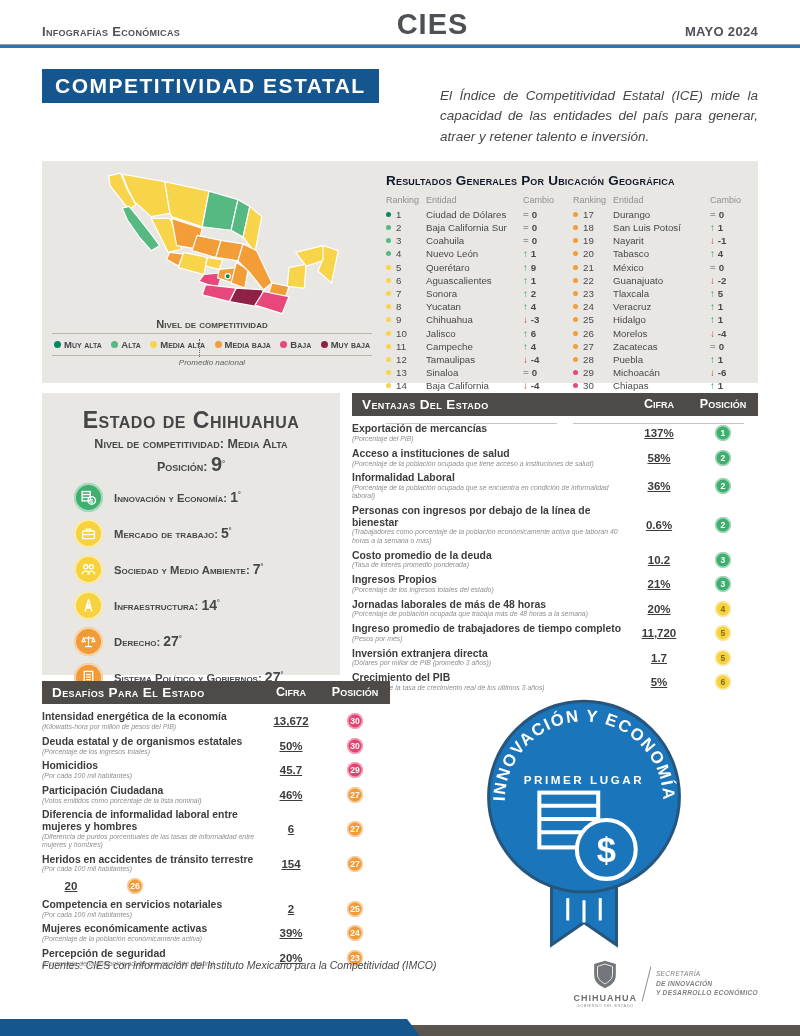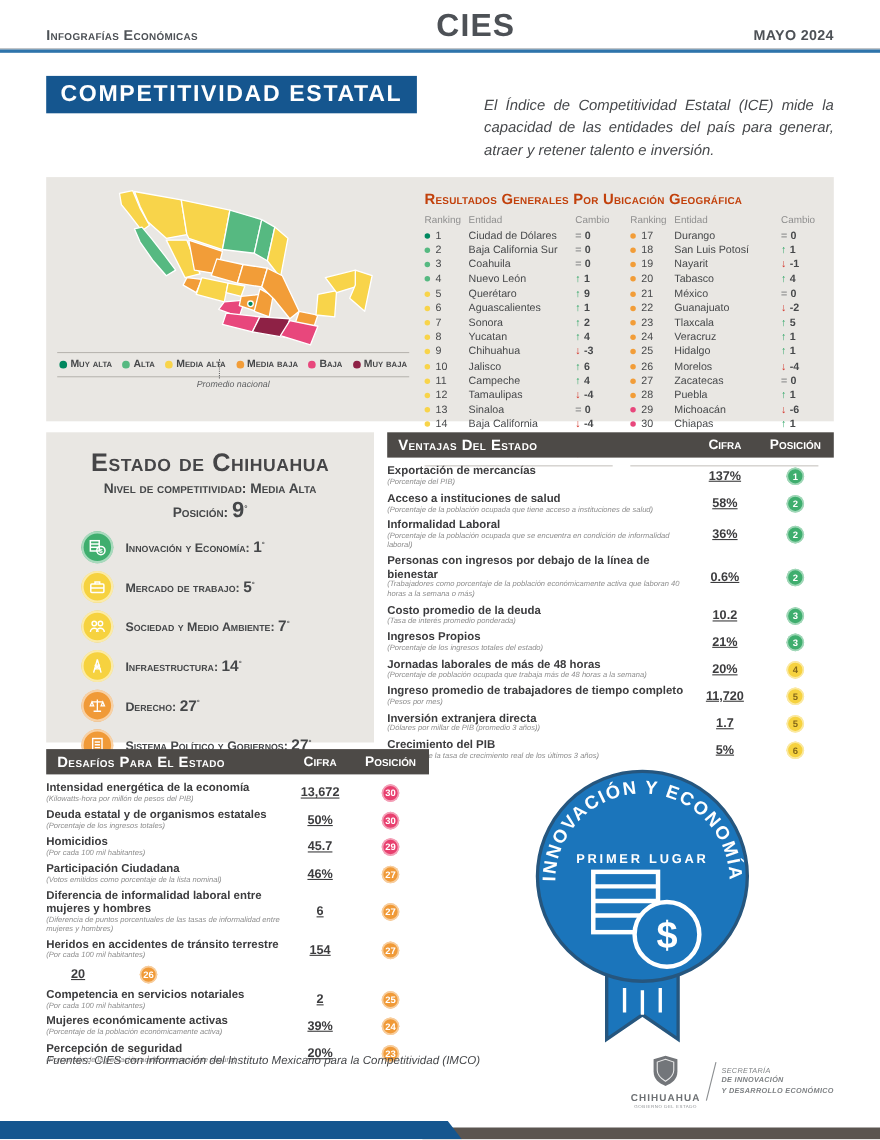--- a/index.html
+++ b/index.html
@@ -24,21 +24,21 @@
   .map-col{width:320px;display:flex;flex-direction:column;}
   .map-svg{width:100%;height:148px;}
   .legend-title{text-align:center;font-variant:small-caps;font-weight:700;font-size:11px;color:#454749;margin-top:1px;}
   .legend-row{display:flex;justify-content:space-between;border-top:1px solid #b9b6b1;border-bottom:1px solid #b9b6b1;padding:5px 2px;margin-top:3px;position:relative;}
   .legend-item{display:flex;align-items:center;gap:3px;font-variant:small-caps;font-weight:700;font-size:9.5px;color:#454749;}
   .legend-dot{width:7px;height:7px;border-radius:50%;flex:0 0 auto;}
   .avg-tick{position:absolute;left:46%;top:5px;height:18px;border-left:1px dotted #6a6a6a;}
   .avg-label{text-align:center;font-style:italic;font-size:8px;color:#5d5f61;margin-top:2px;}
 
   .results-col{flex:1;padding:2px 4px 0 8px;}
-  .results-title{font-variant:small-caps;font-weight:800;font-size:13.5px;color:#c2410c;margin:2px 0 7px;letter-spacing:.2px;}
+  .results-title{font-variant:small-caps;font-weight:800;font-size:13.5px;color:#0f172a;margin:2px 0 7px;letter-spacing:.2px;}
   .rank-tables{display:flex;gap:16px;}
   .rank-table{flex:1;border-bottom:1px solid #c7c4bf;padding-bottom:4px;}
   .rank-head{display:flex;font-size:9px;color:#8f8f8f;padding-bottom:3px;}
   .rh-rank{width:40px;} .rh-ent{flex:1;} .rh-chg{width:34px;}
   .rank-row{display:flex;align-items:center;font-size:9.7px;height:13.2px;color:#47494b;}
   .cell-rank{width:40px;display:flex;align-items:center;gap:5px;}
   .dot{width:5px;height:5px;border-radius:50%;flex:0 0 auto;}
   .cell-ent{flex:1;white-space:nowrap;overflow:hidden;}
   .cell-chg{width:34px;display:flex;gap:3px;font-weight:600;}
   .chg-up{color:#2fa666;font-weight:800;} .chg-dn{color:#d43a2f;font-weight:800;} .chg-eq{color:#9a9a9a;font-weight:800;}
@@ -137,20 +137,21 @@
           <polygon points="150,136 186,140 178,156 146,148" fill="#e8477c"></polygon>
           <polygon points="186,140 218,142 212,162 178,156" fill="#8e2145"></polygon>
           <polygon points="228,134 248,138 244,150 224,146" fill="#f29d38"></polygon>
           <polygon points="218,144 248,150 240,170 208,160" fill="#e8477c"></polygon>
           <polygon points="248,116 268,112 266,140 246,138" fill="#f8d44a"></polygon>
           <polygon points="256,98 288,90 294,106 268,114" fill="#f8d44a"></polygon>
           <polygon points="288,90 306,96 298,134 282,120 288,106" fill="#f8d44a"></polygon>
           <circle cx="176" cy="126" r="3" fill="#00885f"></circle>
         </g>
       </svg>
+      <div class="legend-title">Nivel de competitividad</div>
       <div class="legend-row" id="legend-row">
         <div class="avg-tick"></div>
       <span class="legend-item">
     <span class="legend-dot" style="background: rgb(0, 136, 95);"></span>
     <span class="legend-label">Muy alta</span>
   </span>
           <span class="legend-item">
     <span class="legend-dot" style="background: rgb(86, 185, 129);"></span>
     <span class="legend-label">Alta</span>
   </span>

